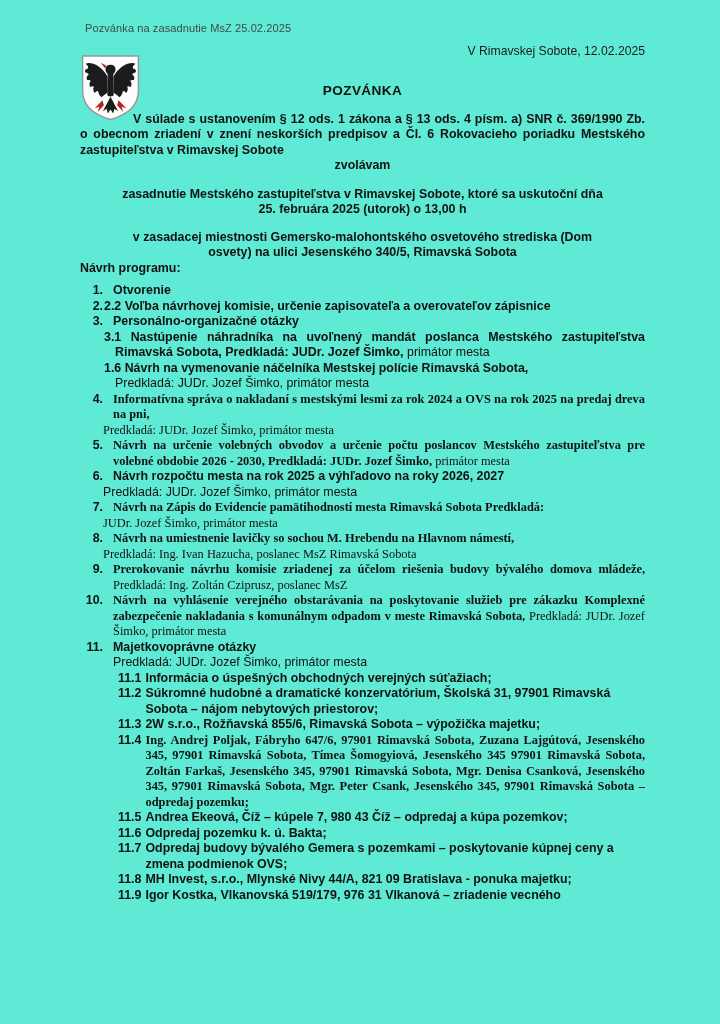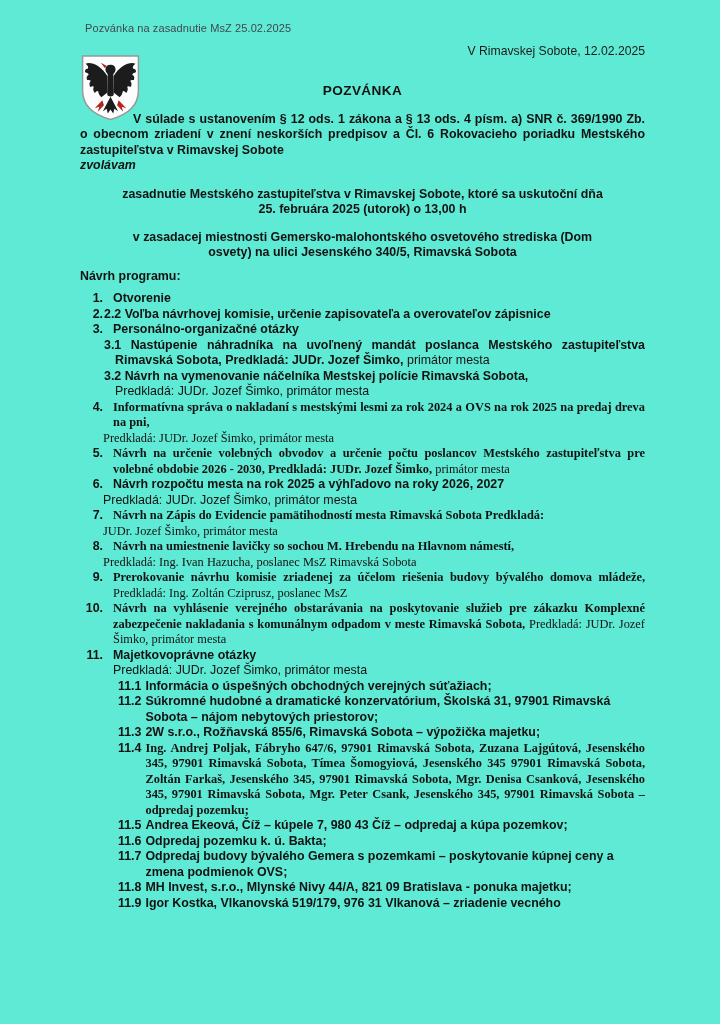--- a/index.html
+++ b/index.html
@@ -6,24 +6,24 @@
   .page{
     position:relative;width:720px;height:1024px;background:#5eead4;overflow:hidden;
     font-family:"Liberation Sans","DejaVu Sans",sans-serif;color:#121212;
   }
   .corner{position:absolute;left:85px;top:22px;font-size:11px;color:#43474e;letter-spacing:.1px;}
   .date{position:absolute;right:75px;top:44px;font-size:12.2px;color:#1b1b1b;}
   .coa{position:absolute;left:80px;top:53px;width:61px;height:69px;}
   .content{position:absolute;left:80px;top:8px;width:565px;font-size:12.4px;font-weight:bold;line-height:15.5px;}
   .title{margin-top:75px;text-align:center;font-size:13.6px;letter-spacing:.4px;}
   .intro{margin:13px 0 0 0;text-indent:53px;text-align:justify;}
-  .convene{text-align:left;font-style:italic;}
+  .convene{text-align:center;}
   .meeting{margin-top:13px;text-align:center;}
   .venue{margin-top:12px;text-align:center;}
-  .agendahead{margin-top:8px;}
+  .agendahead{margin-top:0;}
   .list{margin-top:7px;}
   .it{display:flex;}
   .it>.num{flex:0 0 23px;text-align:right;margin-right:10px;white-space:nowrap;}
   .it>.bd{flex:1;min-width:0;}
   .just{text-align:justify;font-family:Liberation Serif, serif;}
   .reg{font-weight:normal;}
   .blockreg{display:block;font-weight:normal;}
   .out{margin-left:-10px;}
   .hang{margin-left:-9px;padding-left:11px;text-indent:-11px;text-align:justify;}
   .hang .blockreg{text-indent:0;}
@@ -91,21 +91,21 @@
 
       <div class="it">
         <span class="num">3.</span>
         <div class="bd">
           <div>Personálno-organizačné otázky</div>
           <div class="hang">
             <span>3.1 Nastúpenie náhradníka na uvoľnený mandát poslanca Mestského zastupiteľstva Rimavská Sobota, Predkladá: JUDr. Jozef Šimko,</span>
             <span class="reg">primátor mesta</span>
           </div>
           <div class="hang">
-            <span>3.2 Návrh na vymenovanie náčelníka Mestskej polície Rimavská Sobota,</span>
+            <span>1.6 Návrh na vymenovanie náčelníka Mestskej polície Rimavská Sobota,</span>
             <div class="blockreg">Predkladá: JUDr. Jozef Šimko, primátor mesta</div>
           </div>
         </div>
       </div>
 
       <div class="it">
         <span class="num">4.</span>
         <div class="bd just">
           <span>Informatívna správa o nakladaní s mestskými lesmi za rok 2024 a OVS na rok 2025 na predaj dreva na pni,</span>
           <div class="blockreg out">Predkladá: JUDr. Jozef Šimko, primátor mesta</div>

